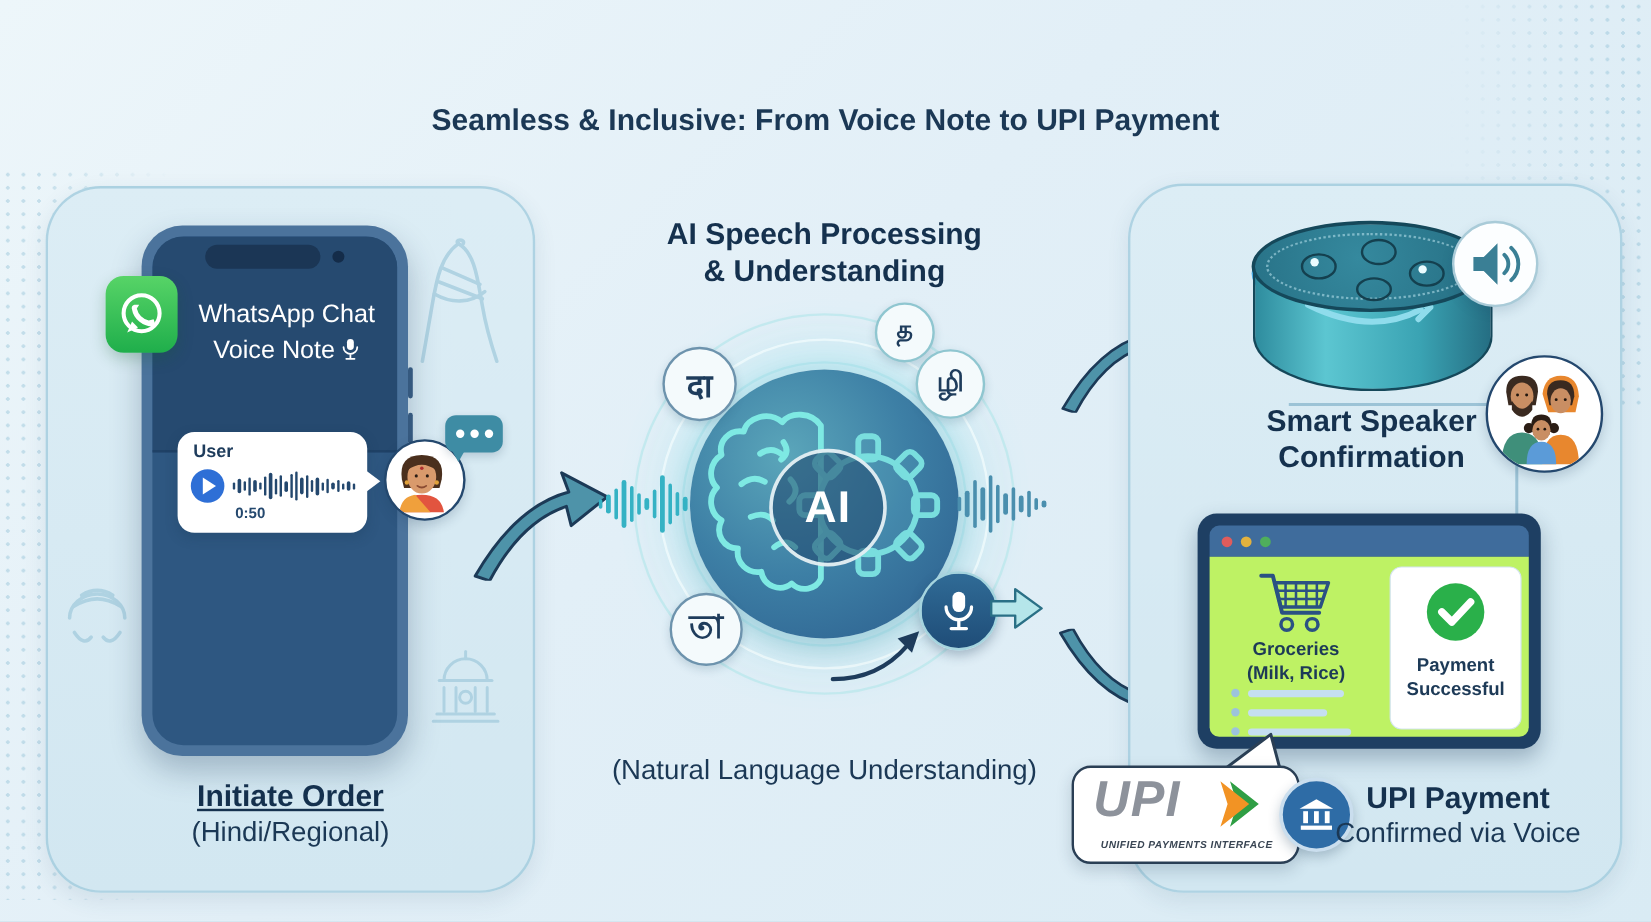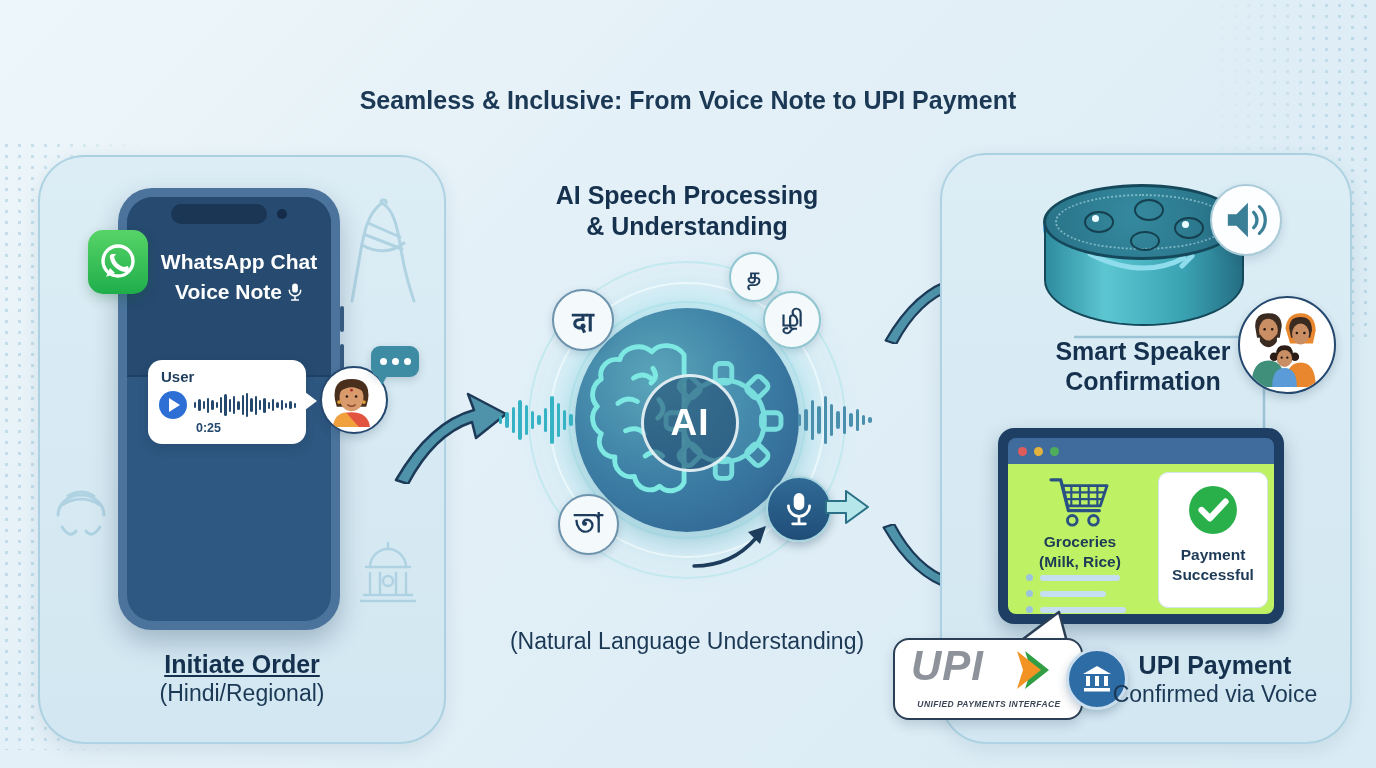--- a/index.html
+++ b/index.html
@@ -50,21 +50,21 @@
   .screen-header{position:absolute;left:0;top:0;width:100%;height:178px;background:#264a70;border-bottom:2px solid #1f4166;}
   .notch{position:absolute;left:44px;top:7px;width:96px;height:20px;background:#1b3655;border-radius:10px;}
   .cam-dot{position:absolute;left:150px;top:12px;width:10px;height:10px;border-radius:50%;background:#142c49;}
   .side-btn{position:absolute;right:-4px;width:4px;height:26px;border-radius:2px;background:#35597f;}
   .wa-icon{
     position:absolute;left:-30px;top:42px;width:60px;height:64px;border-radius:15px;
     background:linear-gradient(180deg,#57d467,#1fae4b);
     box-shadow:0 5px 12px rgba(20,90,40,.25);
     display:flex;align-items:center;justify-content:center;
   }
-  .wa-text{position:absolute;left:32px;top:50px;width:160px;text-align:center;color:#fff;font-weight:700;font-size:21px;line-height:1.45;}
+  .wa-text{position:absolute;left:32px;top:50px;width:160px;text-align:center;color:#fff;font-weight:400;font-size:21px;line-height:1.45;}
   .wa-text .mic-inline{vertical-align:-3px;margin-left:5px;}
   .voice-bubble{
     position:absolute;left:21px;top:163px;width:158px;height:84px;background:#fff;border-radius:14px;
     box-shadow:0 4px 10px rgba(25,55,85,.25);
   }
   .voice-bubble:after{
     content:"";position:absolute;right:-11px;top:32px;
     border-top:9px solid transparent;border-bottom:9px solid transparent;border-left:12px solid #fff;
   }
   .vb-sender{position:absolute;left:13px;top:8px;font-size:15px;font-weight:700;color:#1e3c5c;}
@@ -250,21 +250,21 @@
             <span style="height:10px"></span>
             <span style="height:15px"></span>
             <span style="height:7px"></span>
             <span style="height:12px"></span>
             <span style="height:6px"></span>
             <span style="height:10px"></span>
             <span style="height:5px"></span>
             <span style="height:8px"></span>
             <span style="height:5px"></span>
         </div>
-        <div class="vb-time">0:25</div>
+        <div class="vb-time">0:50</div>
       </div>
     </div>
     <div class="wa-icon">
       <svg width="42" height="42" viewBox="0 0 42 42">
         <circle cx="21" cy="20" r="15" stroke="#fff" stroke-width="3.4" fill="none"></circle>
         <polygon points="9,36 13,27 18,32" fill="#fff"></polygon>
         <path d="M15 13 q-3 1 -2 4 q1 6 6 10 q5 4 10 4 q3 0 3 -3 l-1 -3 -4 1 q-4 -1 -6.5 -3.5 q-2.5 -2.5 -3.5 -6.5 l2 -3 z" fill="#fff"></path>
       </svg>
     </div>
   </div>

